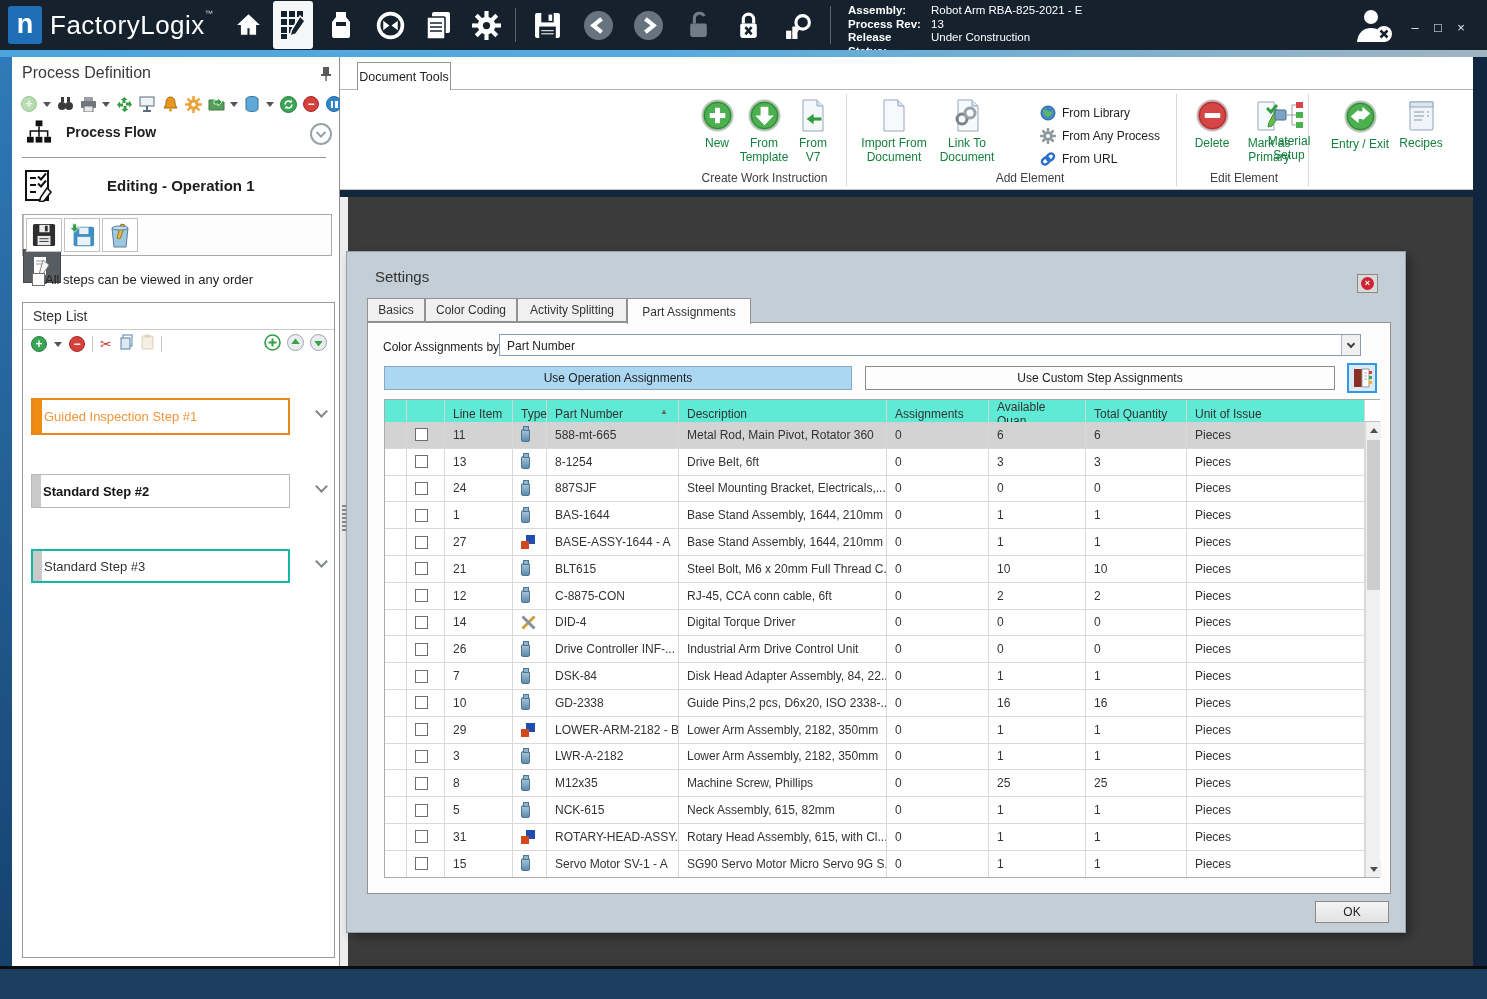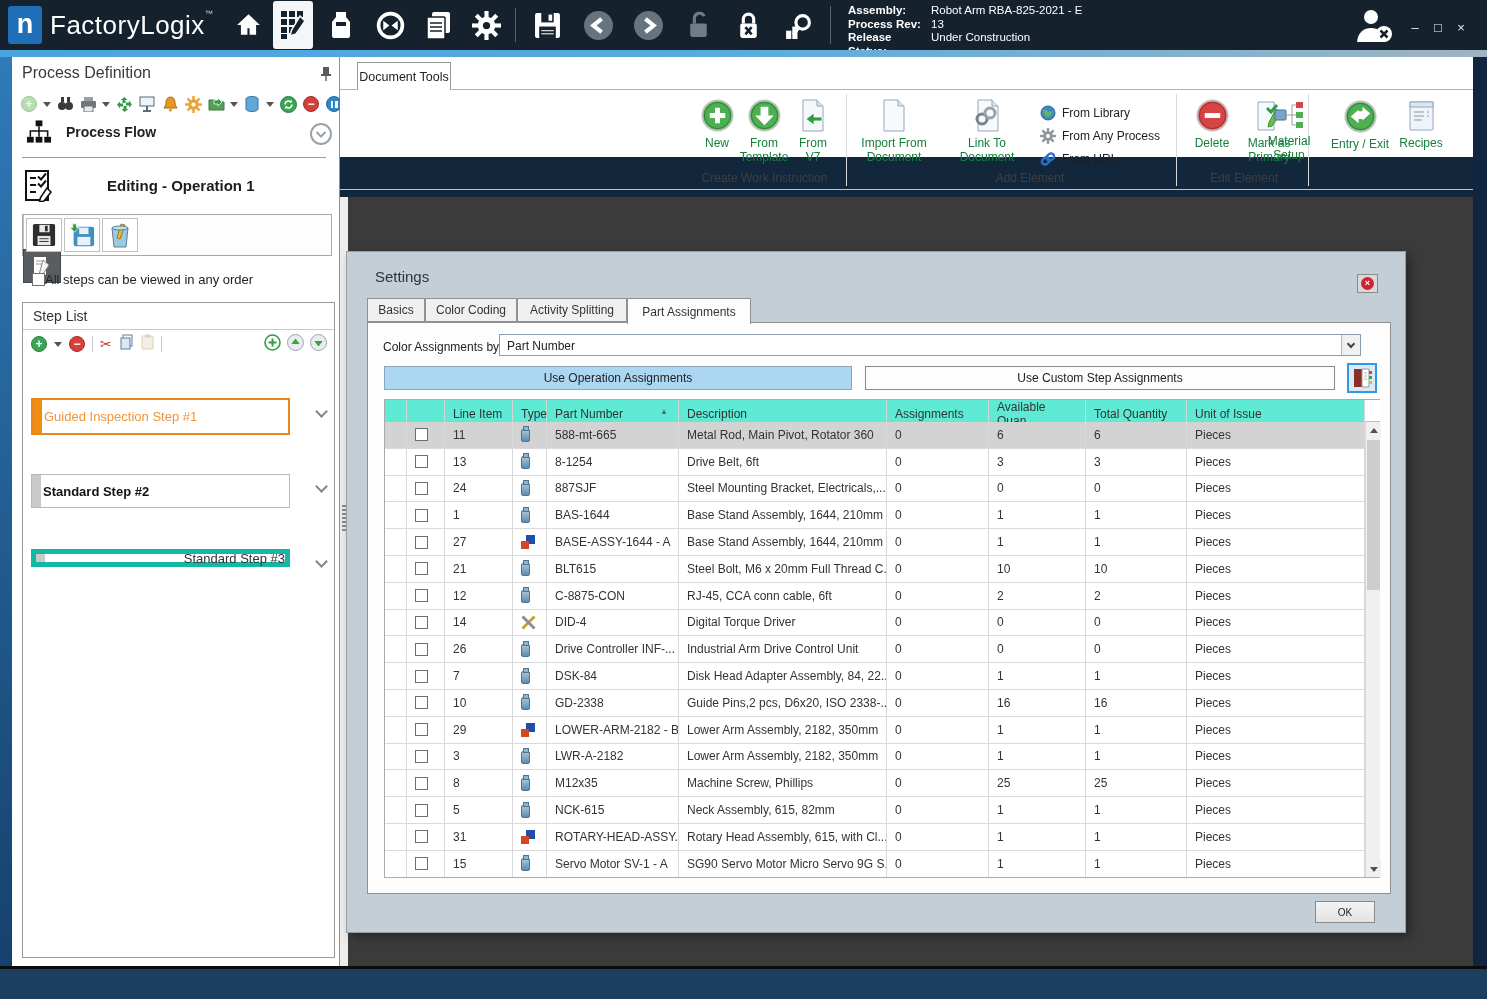--- a/index.html
+++ b/index.html
@@ -63,28 +63,28 @@
   .scis{color:#c0392b;font-size:14px;line-height:1;}
   .step{left:8px;width:259px;background:#fff;display:flex;align-items:center;cursor:pointer;}
   .step .bar{width:9px;align-self:stretch;}
   .step .stext{padding-left:2px;font-size:13px;}
   .step.active{top:95px;height:37px;border:2px solid #e8871e;}
   .step.active .bar{background:#ef8c12;}
   .step.active .stext{color:#f0953a;}
   .step.s2{top:171px;height:34px;border:1px solid #b8b8b8;}
   .step.s2 .bar{background:#c9c9c9;}
   .step.s2 .stext{color:#141414;font-weight:bold;}
-  .step.s3{top:246px;height:18px;border:5px solid #14b8a6;justify-content:space-between;}
+  .step.s3{top:246px;height:34px;border:2px solid #14b8a6;}
   .step.s3 .bar{background:#c9c9c9;}
   .step.s3 .stext{color:#333;}
   .chev{width:9px;height:9px;border-right:2px solid #808588;border-bottom:2px solid #808588;transform:rotate(45deg);display:inline-block;}
   .step-chev{left:288px;width:20px;height:20px;display:flex;align-items:flex-start;justify-content:center;cursor:pointer;}
 
   
-  .ribbon{left:340px;top:57px;width:1133px;height:100px;background:#fff;}
+  .ribbon{left:340px;top:57px;width:1133px;height:132px;background:#fff;}
   .rb-tab{left:17px;top:5px;width:94px;height:28px;background:#fff;border:1px solid #989898;border-bottom:none;
           font-size:12.5px;color:#222;display:flex;align-items:center;justify-content:center;z-index:2;cursor:pointer;}
   .rb-line{left:0;top:32px;width:1133px;height:1px;background:#b5b5b5;}
   .rb-bottom{left:0;top:132px;width:1133px;height:1px;background:#c4c4c4;}
   .rb-item{display:flex;flex-direction:column;align-items:center;cursor:pointer;}
   .rb-label{font-size:12px;color:#15803d;text-align:center;line-height:14px;margin-top:4px;}
   .rb-group-label{font-size:12px;color:#3f3f3f;text-align:center;}
   .rb-sep{top:37px;width:1px;height:92px;background:#d9d9d9;}
   .rb-small{display:flex;align-items:center;gap:6px;height:22px;font-size:12px;color:#1e1e1e;cursor:pointer;}
 
@@ -136,22 +136,22 @@
   .ticon.assembly::before{content:"";position:absolute;right:0;top:0;width:9px;height:9px;background:#1f4fae;}
   .ticon.assembly::after{content:"";position:absolute;left:0;bottom:0;width:8px;height:8px;background:#d2491f;}
   .ticon.tool{width:15px;height:15px;}
   .ticon.tool::before{content:"";position:absolute;left:6px;top:-1px;width:3px;height:17px;background:#c9a23a;transform:rotate(45deg);}
   .ticon.tool::after{content:"";position:absolute;left:6px;top:-1px;width:3px;height:17px;background:#8a9099;transform:rotate(-45deg);}
   .sbar{position:absolute;left:980px;top:22px;width:15px;height:455px;background:#f0f0f0;border-left:1px solid #d9d9d9;}
   .sb-btn{position:absolute;left:0;width:15px;height:16px;background:#f0f0f0;display:flex;align-items:center;justify-content:center;cursor:pointer;}
   .tri-up{width:0;height:0;border-left:4px solid transparent;border-right:4px solid transparent;border-bottom:5px solid #505050;}
   .tri-dn{width:0;height:0;border-left:4px solid transparent;border-right:4px solid transparent;border-top:5px solid #505050;}
   .sb-thumb{position:absolute;left:1px;top:18px;width:13px;height:150px;background:#cdcdcd;cursor:pointer;}
-  .ok-btn{left:968px;top:649px;width:60px;height:22px;background:linear-gradient(#f4f4f4,#e2e2e2);border:1px solid #8a8a8a;
-          font-size:10px;color:#222;display:flex;align-items:center;justify-content:center;cursor:pointer;}
+  .ok-btn{left:968px;top:649px;width:74px;height:22px;background:linear-gradient(#f4f4f4,#e2e2e2);border:1px solid #8a8a8a;
+          font-size:12px;color:#222;display:flex;align-items:center;justify-content:center;cursor:pointer;}
 </style>
 </head>
 <body>
 
 <div class="screen">
 
   <div class="ab titlebar">
     <div class="ab logo-box">n</div>
     <div class="ab logo-text"><span>FactoryLogix</span><span class="tm">™</span></div>
 
@@ -572,21 +572,21 @@
     <span class="ab rb-group-label" style="left:352px;top:114px;width:145px">Create Work Instruction</span>
     <div class="ab rb-sep" style="left:506px"></div>
 
     <div class="ab rb-item" style="left:510px;top:42px;width:88px">
       <svg width="26" height="33" viewBox="0 0 26 33">
           <path d="M3 1h14l6 6v25H3z" fill="#f7fafc" stroke="#94a7bb"></path>
           <path d="M17 1v6h6" fill="#dbe6f0" stroke="#94a7bb"></path>
         </svg>
       <span class="rb-label">Import From Document</span>
     </div>
-    <div class="ab rb-item" style="left:608px;top:42px;width:78px">
+    <div class="ab rb-item" style="left:588px;top:42px;width:78px">
       <svg width="28" height="33" viewBox="0 0 28 33">
           <path d="M5 1h14l6 6v25H5z" fill="#f7fafc" stroke="#94a7bb"></path>
           <path d="M19 1v6h6" fill="#dbe6f0" stroke="#94a7bb"></path>
           <circle cx="9" cy="20" r="5" fill="none" stroke="#7a8289" stroke-width="3"></circle>
           <circle cx="17" cy="14" r="5" fill="none" stroke="#9aa2a9" stroke-width="3"></circle>
         </svg>
       <span class="rb-label">Link To Document</span>
     </div>
     <div class="ab" style="left:292px;top:46px">
       

